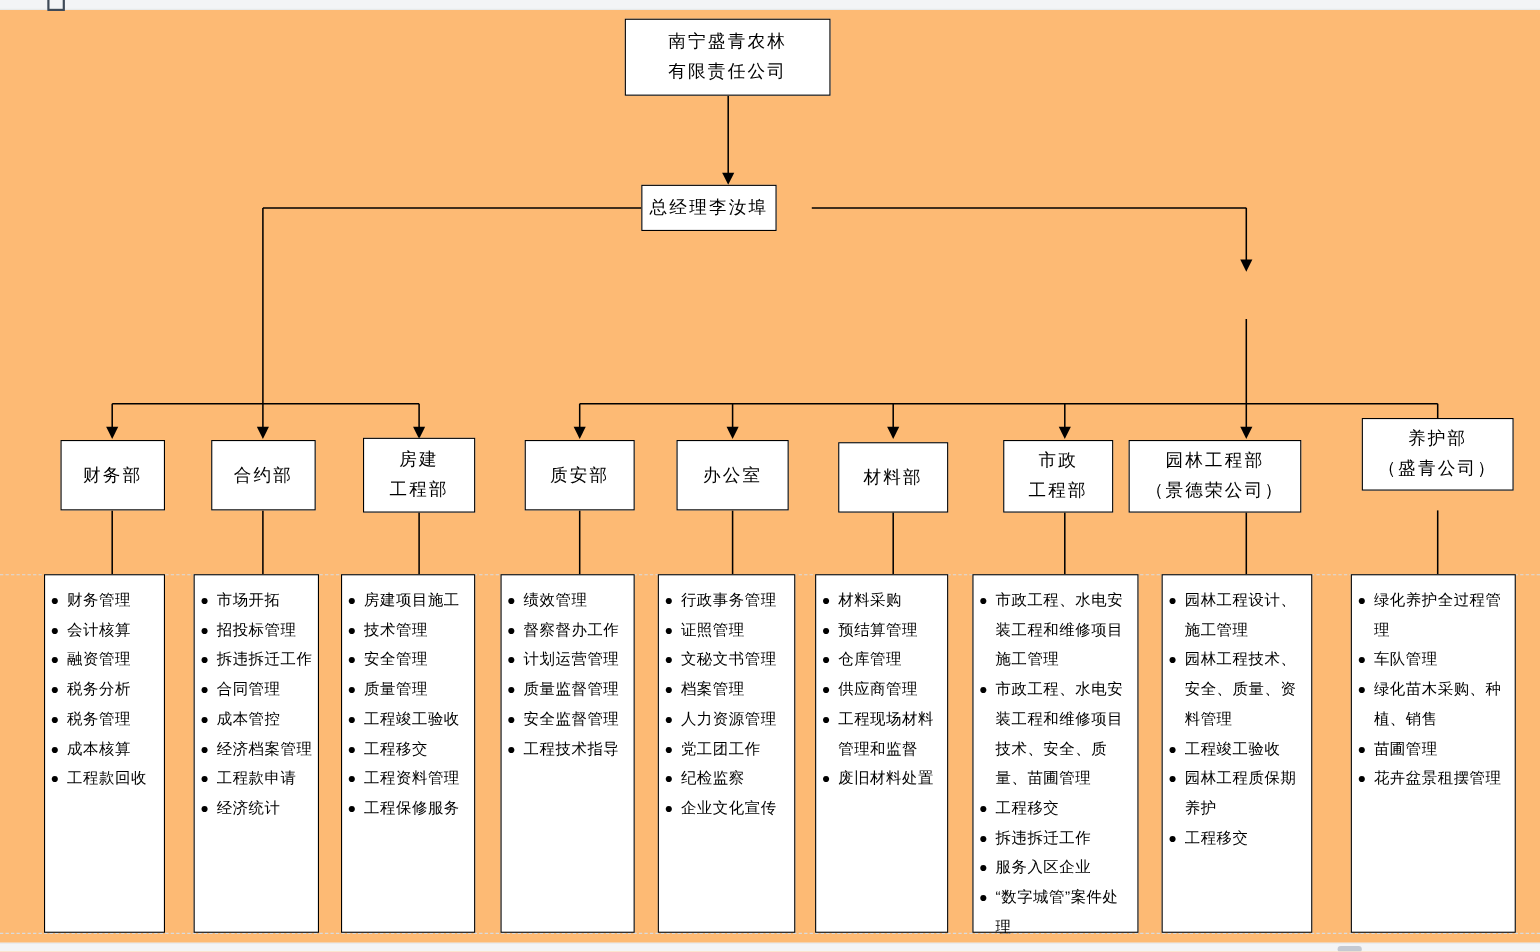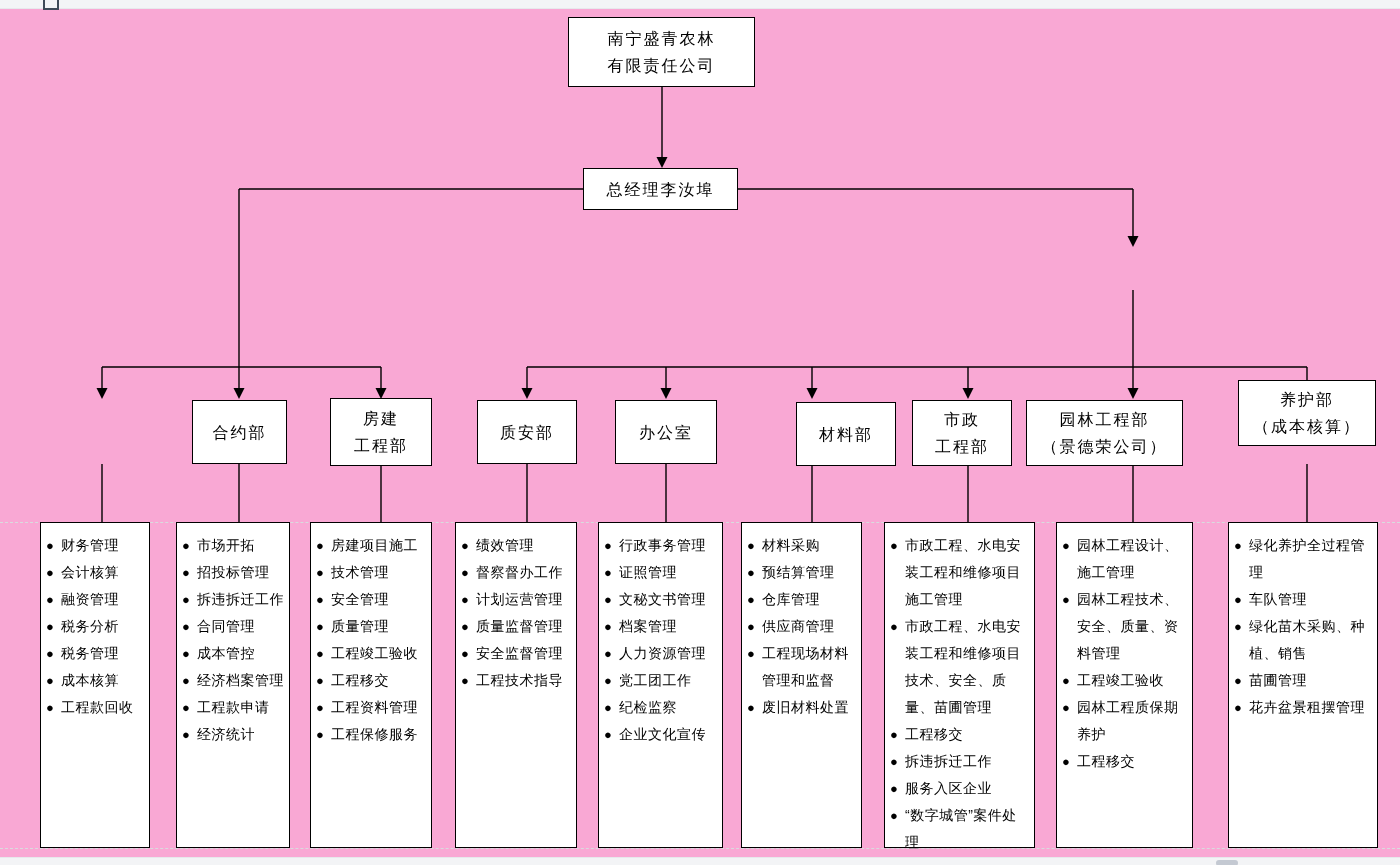--- a/index.html
+++ b/index.html
@@ -1,18 +1,18 @@
 <!DOCTYPE html>
 <html><head>
 <meta charset="utf-8">
 <style>
   html,body { margin:0; padding:0; background:#fff; }
   .stage {
     position:relative; width:1400px; height:865px; overflow:hidden;
-    background:#f9a8d4; font-family:"Liberation Sans","DejaVu Sans",sans-serif; color:#000;text-decoration:underline;
+    background:#fdba74; font-family:"Liberation Sans","DejaVu Sans",sans-serif; color:#000;text-decoration:underline;
   }
   
   .topbar { position:absolute; left:0; top:0; width:1400px; height:8px;
     background:#f3f4f6; border-bottom:1px solid #e7e9ec; z-index:5; }
   .topbar-icon { position:absolute; left:43px; top:-5px; width:12px; height:11px;
     border:2px solid #3f4a58; background:#f3f4f6; }
   .bottombar { position:absolute; left:0; top:857px; width:1400px; height:8px;
     background:#f3f4f6; border-top:1px solid #e7e9ec; z-index:5; }
   .scroll-thumb { position:absolute; left:1216px; top:2px; width:22px; height:6px;
     border-radius:3px; background:#c4c9d2; }
@@ -93,55 +93,59 @@
     <line x1="812" y1="464" x2="812" y2="522"></line>
     <line x1="968" y1="464" x2="968" y2="522"></line>
     <line x1="1133" y1="464" x2="1133" y2="522"></line>
     <line x1="1307" y1="464" x2="1307" y2="522"></line>
   </svg>
 
   <div class="org-box" style="left:568px;top:17px;width:187px;height:70px">
     <div class="box-line">南宁盛青农林</div>
     <div class="box-line">有限责任公司</div>
   </div>
-  <div class="org-box" style="left:583px;top:168px;width:155px;height:42px">
+  <div class="org-box" style="left:583px;top:168px;width:123px;height:42px">
     <div class="box-line">总经理李汝埠</div>
   </div>
 
+  <div class="org-box" style="left:55px;top:400px;width:95px;height:64px">
+    <div class="box-line">财务部</div>
+    <div class="box-line"></div>
+  </div>
   <div class="org-box" style="left:192px;top:400px;width:95px;height:64px">
     <div class="box-line">合约部</div>
     <div class="box-line"></div>
   </div>
   <div class="org-box" style="left:330px;top:398px;width:102px;height:68px">
     <div class="box-line">房建</div>
     <div class="box-line">工程部</div>
   </div>
   <div class="org-box" style="left:477px;top:400px;width:100px;height:64px">
     <div class="box-line">质安部</div>
     <div class="box-line"></div>
   </div>
   <div class="org-box" style="left:615px;top:400px;width:102px;height:64px">
     <div class="box-line">办公室</div>
     <div class="box-line"></div>
   </div>
-  <div class="org-box" style="left:796px;top:402px;width:100px;height:64px">
+  <div class="org-box" style="left:762px;top:402px;width:100px;height:64px">
     <div class="box-line">材料部</div>
     <div class="box-line"></div>
   </div>
   <div class="org-box" style="left:912px;top:400px;width:100px;height:66px">
     <div class="box-line">市政</div>
     <div class="box-line">工程部</div>
   </div>
   <div class="org-box" style="left:1026px;top:400px;width:157px;height:66px">
     <div class="box-line">园林工程部</div>
     <div class="box-line">（景德荣公司）</div>
   </div>
   <div class="org-box" style="left:1238px;top:380px;width:138px;height:66px">
     <div class="box-line">养护部</div>
-    <div class="box-line">（成本核算）</div>
+    <div class="box-line">（盛青公司）</div>
   </div>
 
   <div class="list-box" style="left:40px;top:522px;width:110px;height:326px">
     <ul class="duties">
         <li><span class="bullet">●</span><span>财务管理</span></li>
         <li><span class="bullet">●</span><span>会计核算</span></li>
         <li><span class="bullet">●</span><span>融资管理</span></li>
         <li><span class="bullet">●</span><span>税务分析</span></li>
         <li><span class="bullet">●</span><span>税务管理</span></li>
         <li><span class="bullet">●</span><span>成本核算</span></li>

